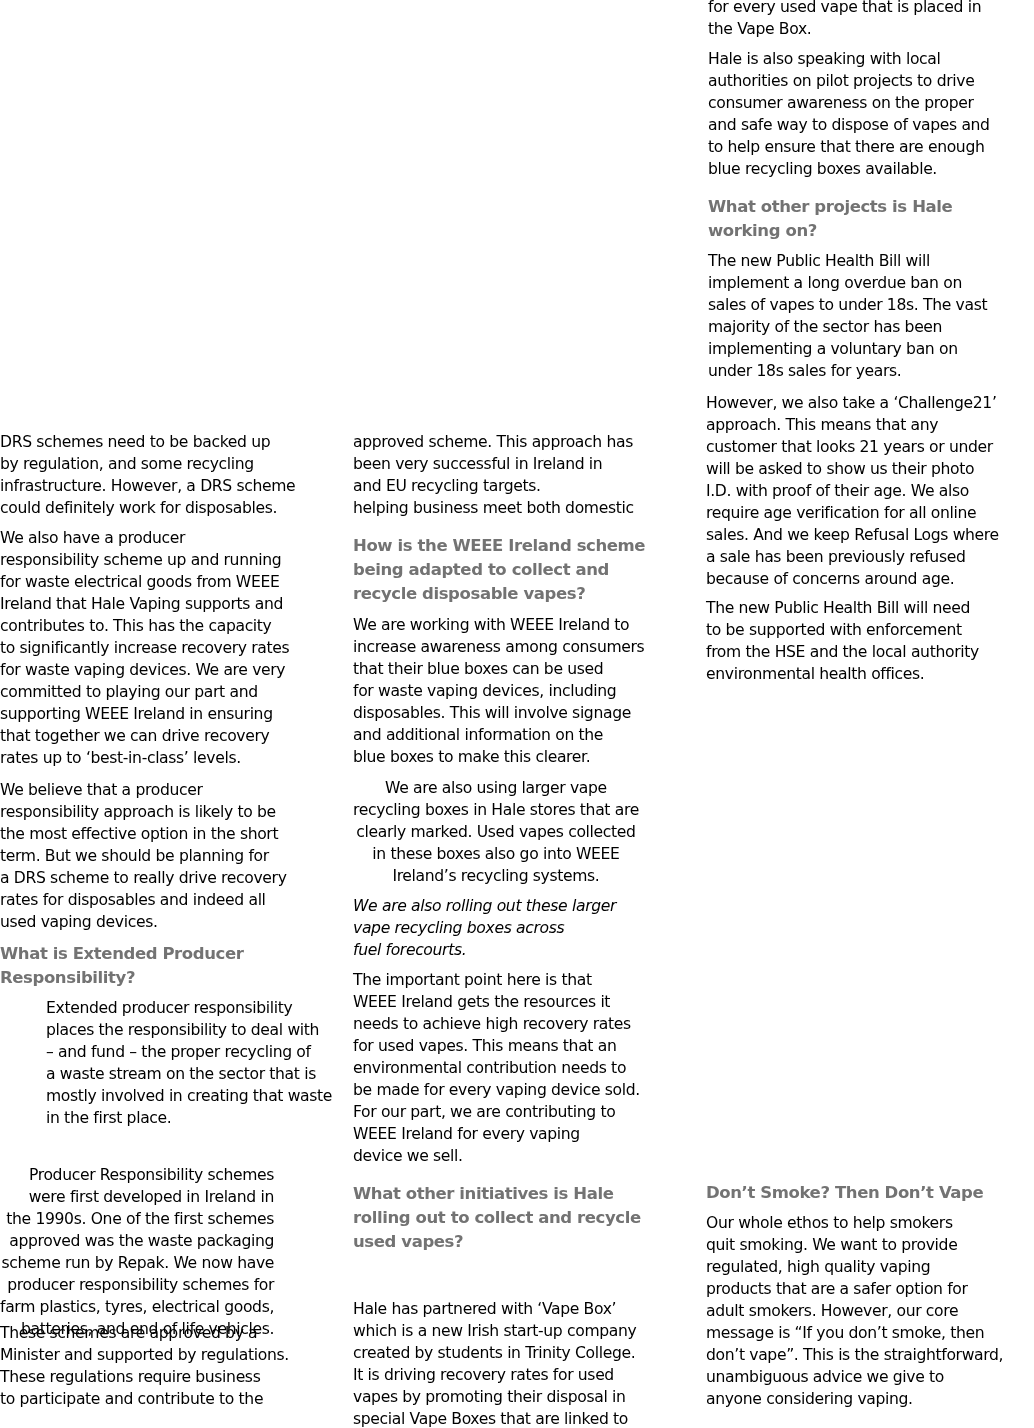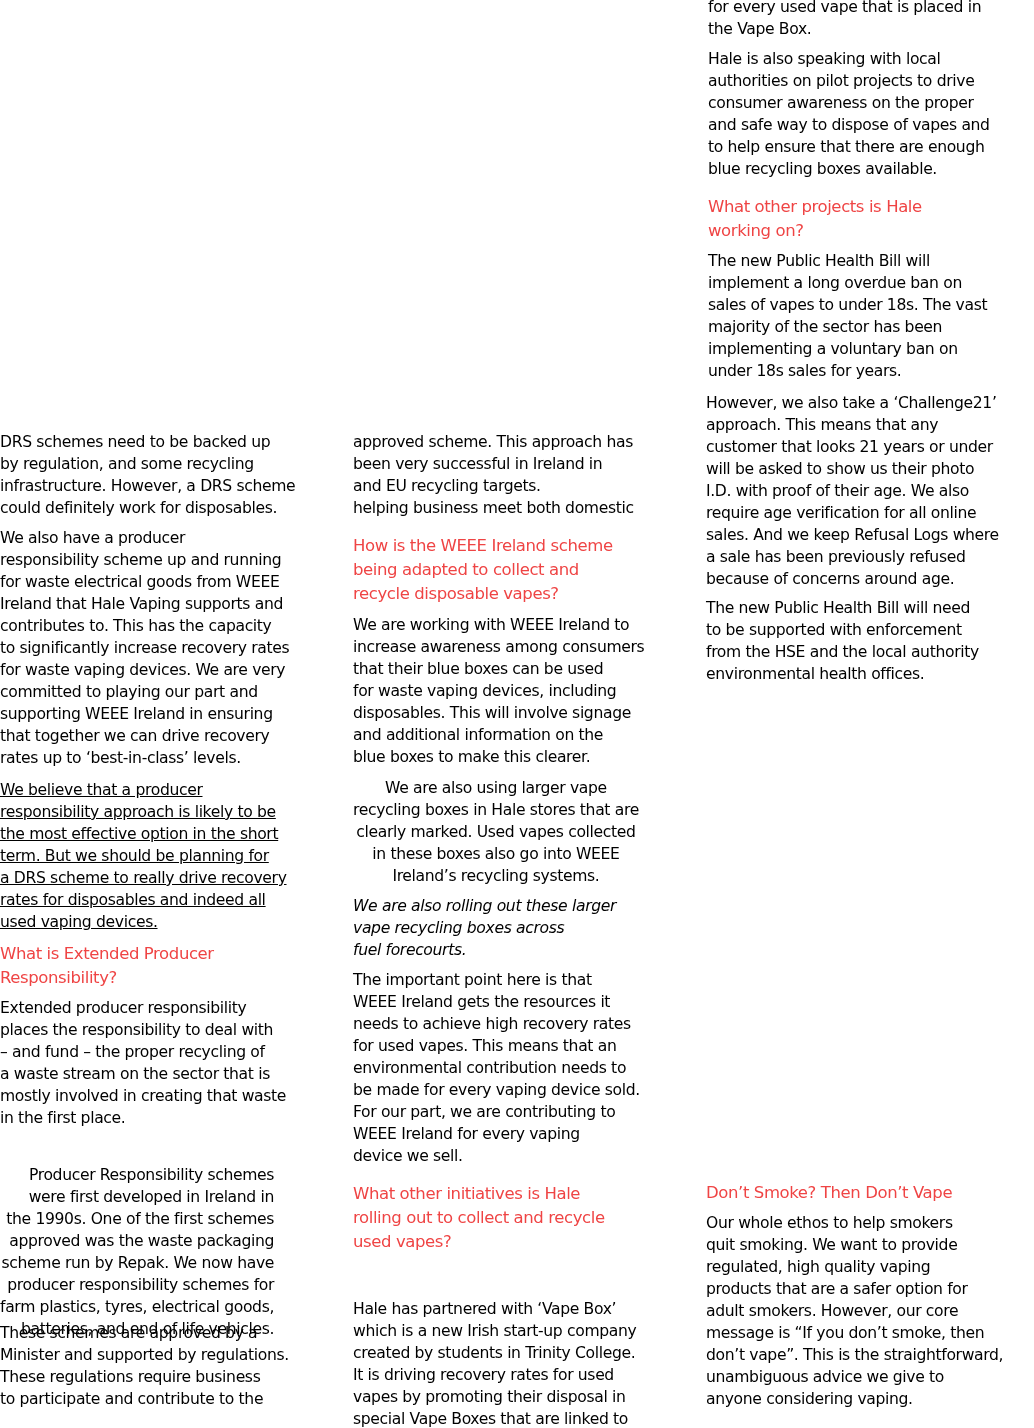--- a/index.html
+++ b/index.html
@@ -1,20 +1,20 @@
 <!DOCTYPE html>
 <html><head>
 <meta charset="utf-8">
 <style>
   html, body { margin: 0; padding: 0; background: #ffffff; }
   body { width: 1034px; height: 1428px; position: relative; overflow: hidden;
          font-family: "DejaVu Sans", sans-serif; color: #000000; }
   .block { position: absolute; }
   .line { display: block; white-space: nowrap; font-size: 15.6px; line-height: 22px; letter-spacing: -0.35px; }
-  .h .line { color: #ef4444; font-weight: normal; font-size: 16.5px; line-height: 24px; letter-spacing: -0.4px; }
+  .h .line { color: #737373; font-weight: bold; font-size: 16.5px; line-height: 24px; letter-spacing: -0.4px; }
 </style>
 </head>
 <body>
 
 <div class="block" style="left:708px; top:-4px;">
     <span class="line">for every used vape that is placed in</span>
     <span class="line">the Vape Box.</span>
   </div>
 <div class="block" style="left:708px; top:48px;">
     <span class="line">Hale is also speaking with local</span>
@@ -66,34 +66,34 @@
     <span class="line">for waste electrical goods from WEEE</span>
     <span class="line">Ireland that Hale Vaping supports and</span>
     <span class="line">contributes to. This has the capacity</span>
     <span class="line">to significantly increase recovery rates</span>
     <span class="line">for waste vaping devices. We are very</span>
     <span class="line">committed to playing our part and</span>
     <span class="line">supporting WEEE Ireland in ensuring</span>
     <span class="line">that together we can drive recovery</span>
     <span class="line">rates up to ‘best-in-class’ levels.</span>
   </div>
-<div class="block" style="left:0px; top:779px;text-decoration:underline;">
+<div class="block" style="left:0px; top:779px;">
     <span class="line">We believe that a producer</span>
     <span class="line">responsibility approach is likely to be</span>
     <span class="line">the most effective option in the short</span>
     <span class="line">term. But we should be planning for</span>
     <span class="line">a DRS scheme to really drive recovery</span>
     <span class="line">rates for disposables and indeed all</span>
     <span class="line">used vaping devices.</span>
   </div>
 <div class="block h" style="left:0px; top:942px;">
     <span class="line">What is Extended Producer</span>
     <span class="line">Responsibility?</span>
   </div>
-<div class="block" style="left:0px; top:997px;">
+<div class="block" style="left:0px; top:997px;padding-left:46px;">
     <span class="line">Extended producer responsibility</span>
     <span class="line">places the responsibility to deal with</span>
     <span class="line">– and fund – the proper recycling of</span>
     <span class="line">a waste stream on the sector that is</span>
     <span class="line">mostly involved in creating that waste</span>
     <span class="line">in the first place.</span>
   </div>
 <div class="block" style="left:0px; top:1164px;text-align:right;">
     <span class="line">Producer Responsibility schemes</span>
     <span class="line">were first developed in Ireland in</span>

